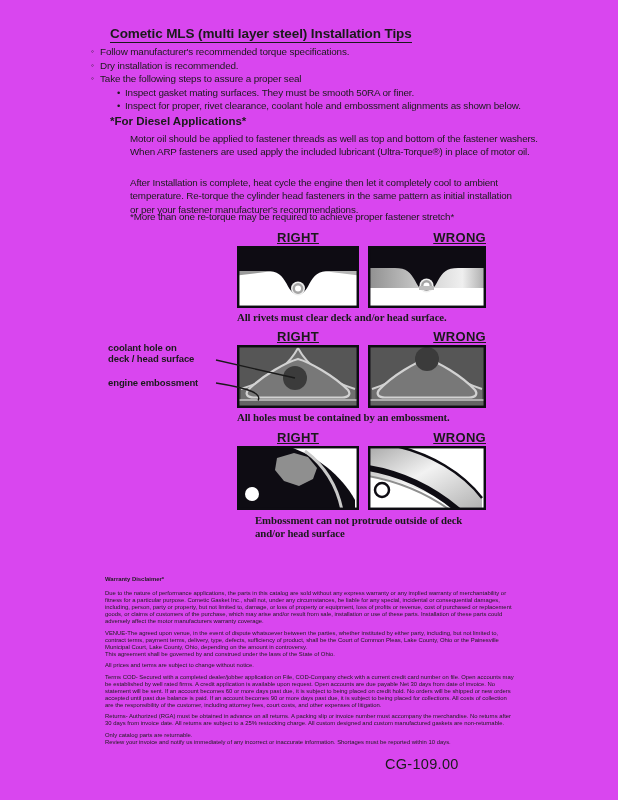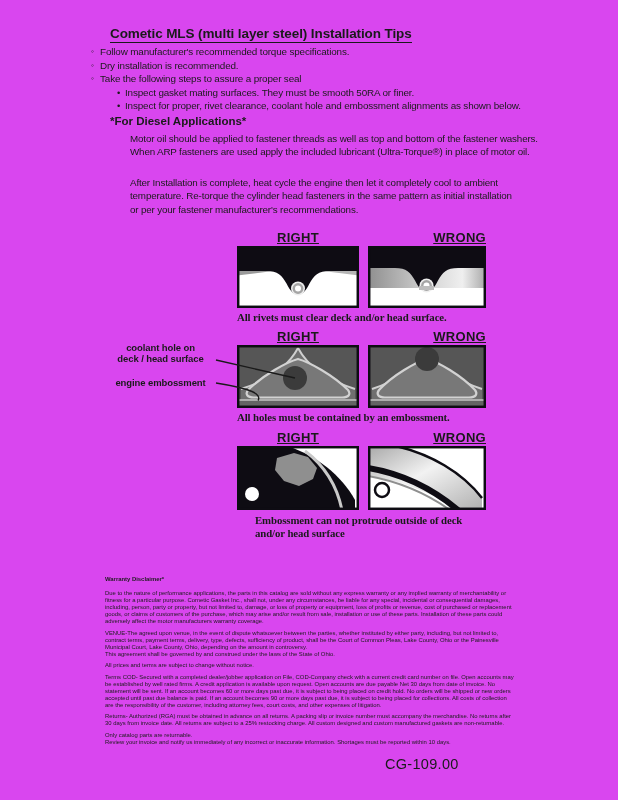--- a/index.html
+++ b/index.html
@@ -23,21 +23,21 @@
   .diesel-heading { left:110px; top:115px; font-size:11.5px; font-weight:bold; }
   .para { left:110px; width:480px; font-size:9.8px; line-height:13.4px; letter-spacing:-0.15px;margin-left:20px; }
   .p1 { top:132px; } .p2 { top:176px; } .p3 { top:210px; }
 
   .fig-label { font-size:13px; font-weight:bold; letter-spacing:0.3px; text-align:center; width:122px;text-decoration:underline; }
   .fig-label.w { width:118px;text-align:right; }
   .fig-caption { font-size:10.8px; font-weight:bold; letter-spacing:-0.1px; line-height:12.5px;font-family:Liberation Serif, serif; }
 
   .panel { position:absolute; display:block; }
 
-  .callout-labels { left:108px; width:105px; text-align:center; font-size:9.5px; font-weight:bold; line-height:11px; letter-spacing:-0.1px; }
+  .callout-labels { left:108px; width:105px; text-align:left; font-size:9.5px; font-weight:bold; line-height:11px; letter-spacing:-0.1px; }
   .co1 { top:342px; } .co2 { top:377px; }
 
   .docnum { left:385px; top:756px; font-size:14.5px; letter-spacing:0.3px; color:#1a1a1a; }
 
   .disclaimer { left:105px; top:576px; width:416px; font-size:5.9px; line-height:7px; color:#1c1c1c; letter-spacing:0; }
   .disclaimer .dh { font-weight:bold; margin-bottom:7px; }
   .disclaimer p { margin:0 0 4.6px 0; }
 </style>
 </head>
 <body>
@@ -68,20 +68,21 @@
       <span>Inspect for proper, rivet clearance, coolant hole and embossment alignments as shown below.</span>
     </div>
   </div>
 
   <div class="abs diesel-heading">*For Diesel Applications*</div>
   <div class="abs para p1 pre">Motor oil should be applied to fastener threads as well as top and bottom of the fastener washers.
 When ARP fasteners are used apply the included lubricant (Ultra-Torque®) in place of motor oil.</div>
   <div class="abs para p2 pre">After Installation is complete, heat cycle the engine then let it completely cool to ambient
 temperature. Re-torque the cylinder head fasteners in the same pattern as initial installation
 or per your fastener manufacturer's recommendations.</div>
+  <div class="abs para p3">*More than one re-torque may be required to achieve proper fastener stretch*</div>
 
   <div class="abs fig-label" style="left:237px; top:230px;">RIGHT</div>
   <div class="abs fig-label w" style="left:368px; top:230px;">WRONG</div>
 
   <svg class="panel" style="left:237px; top:246px;" width="122" height="62" viewBox="0 0 122 62">
     <rect x="0" y="0" width="122" height="62" fill="#ffffff"></rect>
     <path d="M0,0 H122 V25 H93 C81,25 77,29.5 72.5,37.5 C68.5,45 66,48.5 61,48.5 C56,48.5 53.5,45 49.5,37.5 C45,29.5 41,25 29,25 H0 Z" fill="#0e0c13"></path>
     <path d="M0,25 L36,25 L0,29.5 Z" fill="#9a9a9a"></path>
     <path d="M122,25 L86,25 L122,29.5 Z" fill="#b5b5b5"></path>
     <circle cx="61" cy="42.5" r="7" fill="#eeeeee"></circle>

